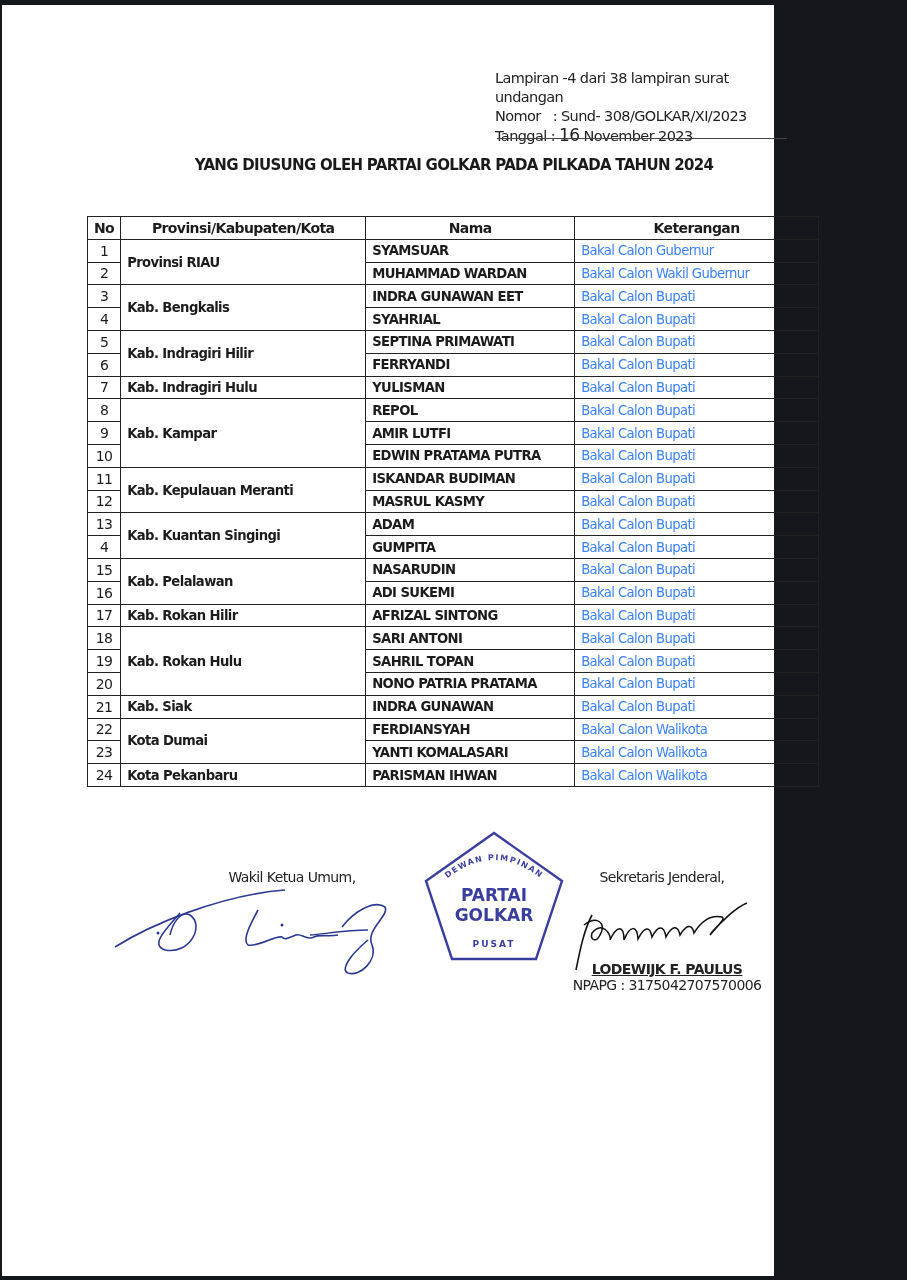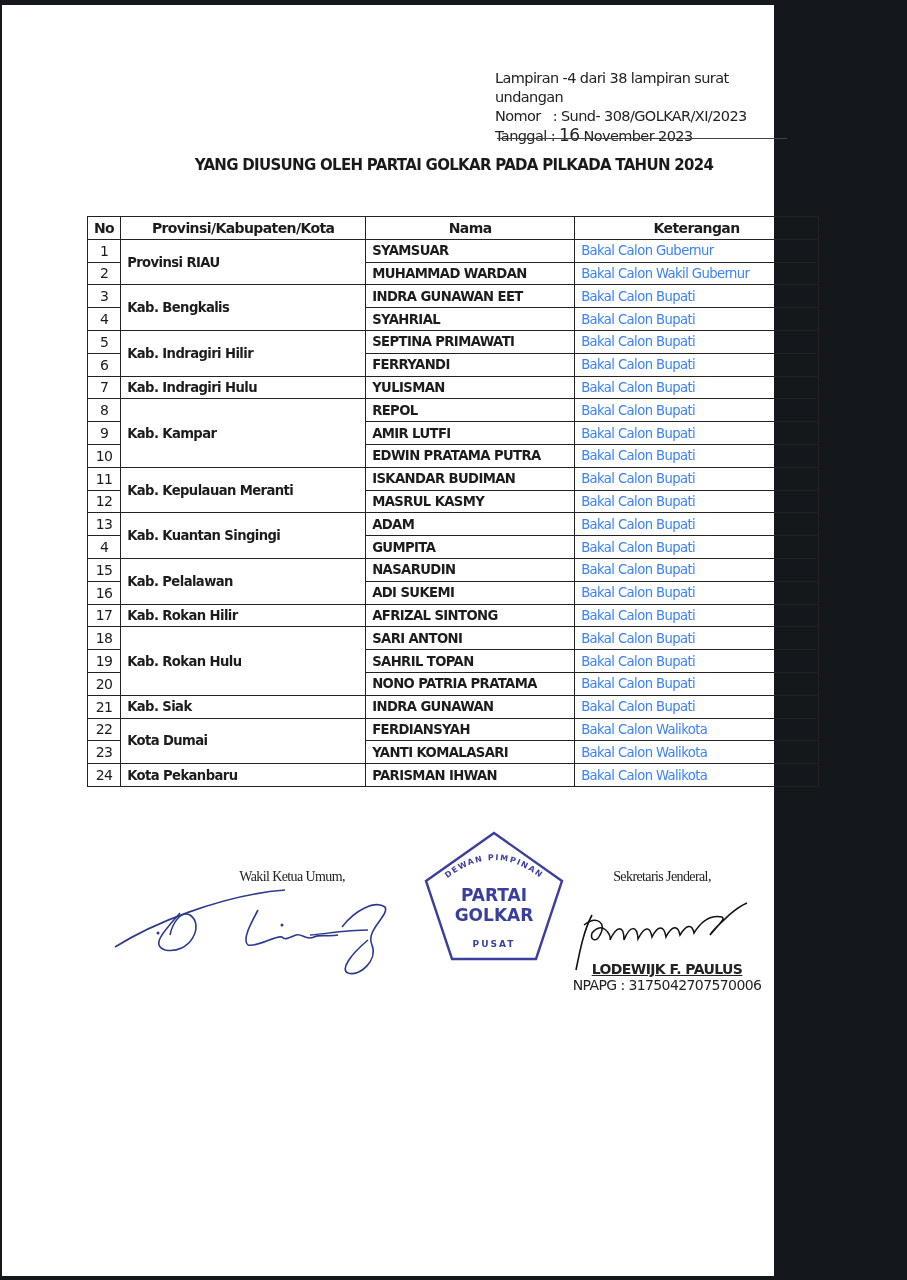--- a/index.html
+++ b/index.html
@@ -32,21 +32,21 @@
   }
   table.list th { font-weight: bold; font-size: 14px; text-align: center; }
   table.list td.no { text-align: center; width: 20px; font-size: 14px; }
   table.list td.reg { font-weight: bold; width: 232px; }
   table.list td.nama { font-weight: bold; width: 196px; }
   table.list td.ket { font-weight: normal; color: #3b82f6; }
   .sig {
     position: absolute; text-align: center; font-family: "DejaVu Sans", sans-serif;
     letter-spacing: -0.6px; font-size: 14px; color: #222;
   }
-  .sig .role { display: block; font-family: Liberation Serif, serif; }
+  .sig .role { display: block; }
   .sig .name { display: block; font-weight: bold; text-decoration: underline; }
   .sig .npapg { display: block; }
   .stamp { position: absolute; left: 420px; top: 824px; width: 145px; height: 140px; }
   .signature { position: absolute; }
 </style>
 </head>
 <body>
 
 <div class="page">
 

